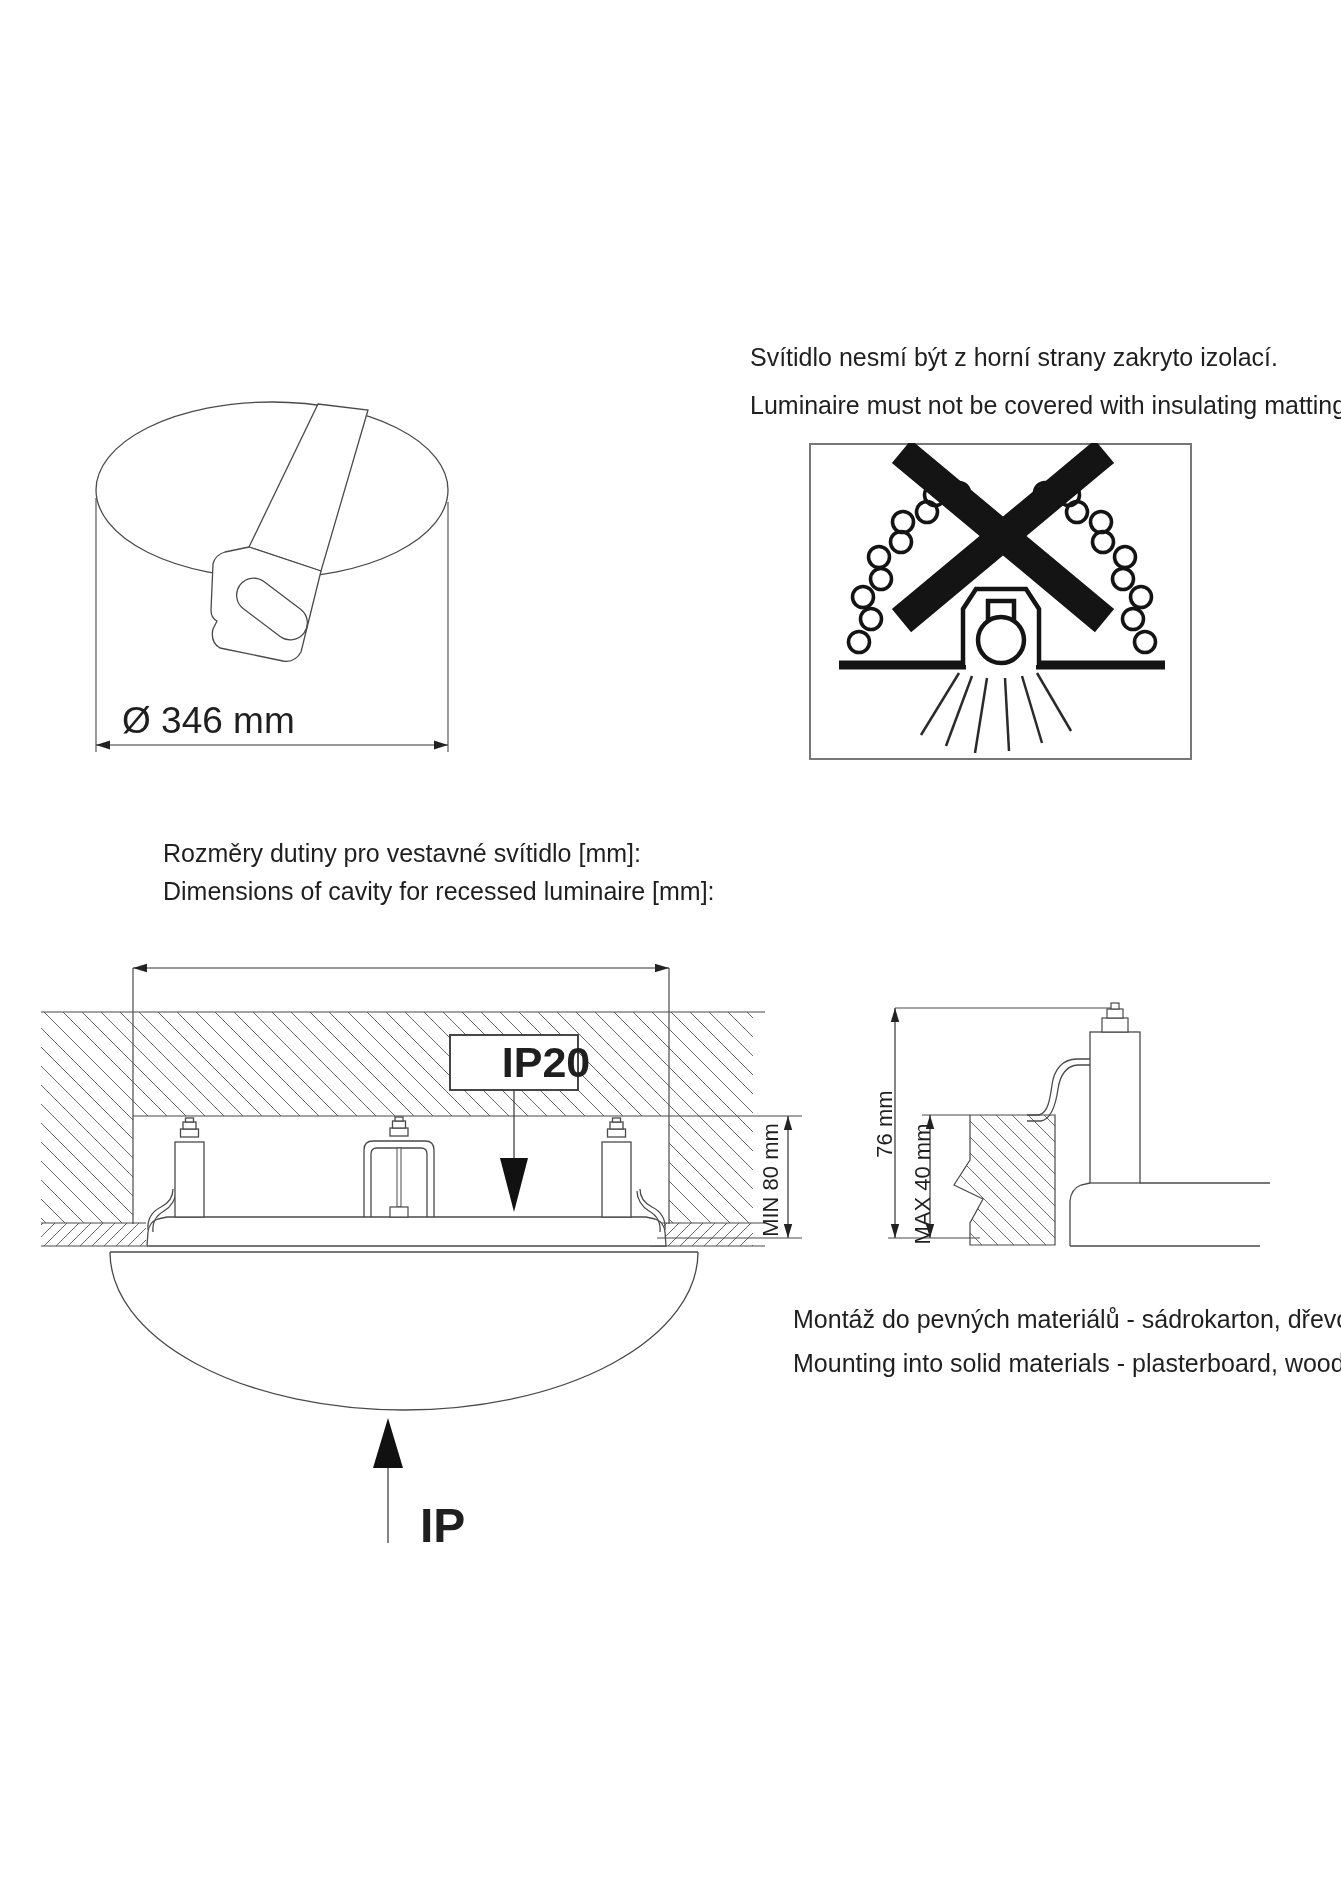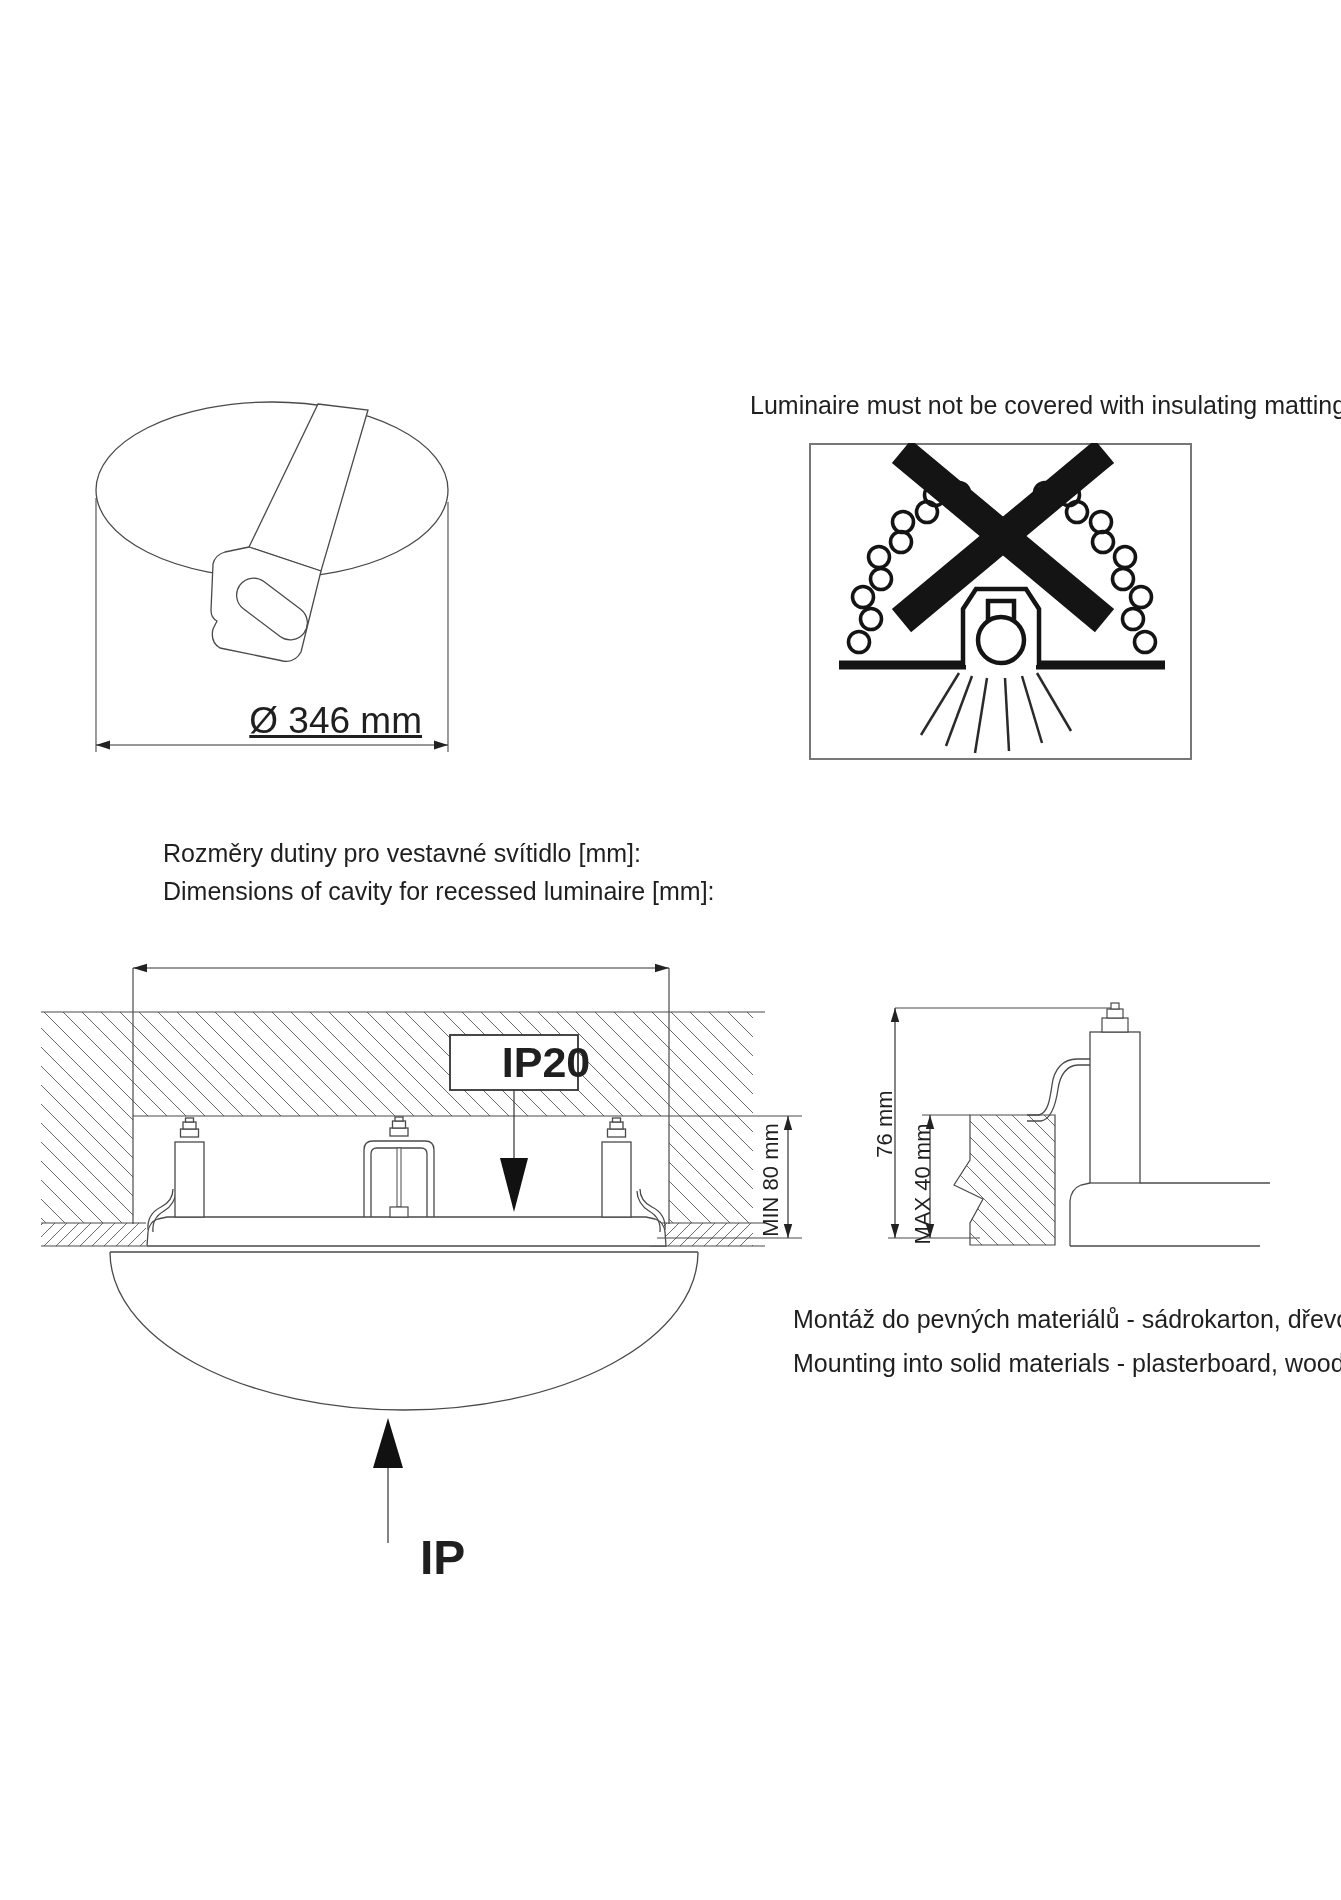--- a/index.html
+++ b/index.html
@@ -1,31 +1,32 @@
 <!DOCTYPE html>
 <html><head>
 <meta charset="utf-8">
 <style>
   html,body{margin:0;padding:0;background:#fff;}
   #page{position:relative;width:1341px;height:1900px;background:#ffffff;overflow:hidden;
         font-family:"Liberation Sans", sans-serif;color:#1f1f1f;}
   .abs{position:absolute;}
   .body-text{font-size:25px;line-height:30px;white-space:nowrap;}
   .dim-label{font-size:21px;white-space:nowrap;}
-  .big-dim{font-size:37px;white-space:nowrap;text-align:right;text-decoration:underline;}
+  .big-dim{font-size:37px;white-space:nowrap;text-align:left;}
   .rot{transform:rotate(-90deg);font-size:22px;text-align:center;white-space:nowrap;}
   .ip20{font-size:43px;font-weight:bold;display:flex;align-items:center;justify-content:center;margin-left:32px;}
-  .ip-big{font-size:48px;font-weight:bold;margin-top:32px;}
+  .ip-big{font-size:48px;font-weight:bold;}
   svg{display:block;}
 </style>
 </head>
 <body>
 
 <div id="page">
 
+  <div class="abs body-text" style="left:750px;top:342px;">Svítidlo nesmí být z horní strany zakryto izolací.</div>
   <div class="abs body-text" style="left:750px;top:390px;">Luminaire must not be covered with insulating matting.</div>
 
   <svg class="abs" style="left:809px;top:443px;" width="383" height="317" viewBox="0 0 383 317">
     <rect x="1" y="1" width="381" height="315" fill="#ffffff" stroke="#777" stroke-width="2"></rect>
 
     <g stroke="#141414" stroke-width="3.6" fill="none">
       <circle cx="50" cy="199" r="10.5"></circle>
         <circle cx="62" cy="176" r="10.5"></circle>
         <circle cx="54" cy="154" r="10.5"></circle>
       <circle cx="72" cy="136" r="10.5"></circle>

